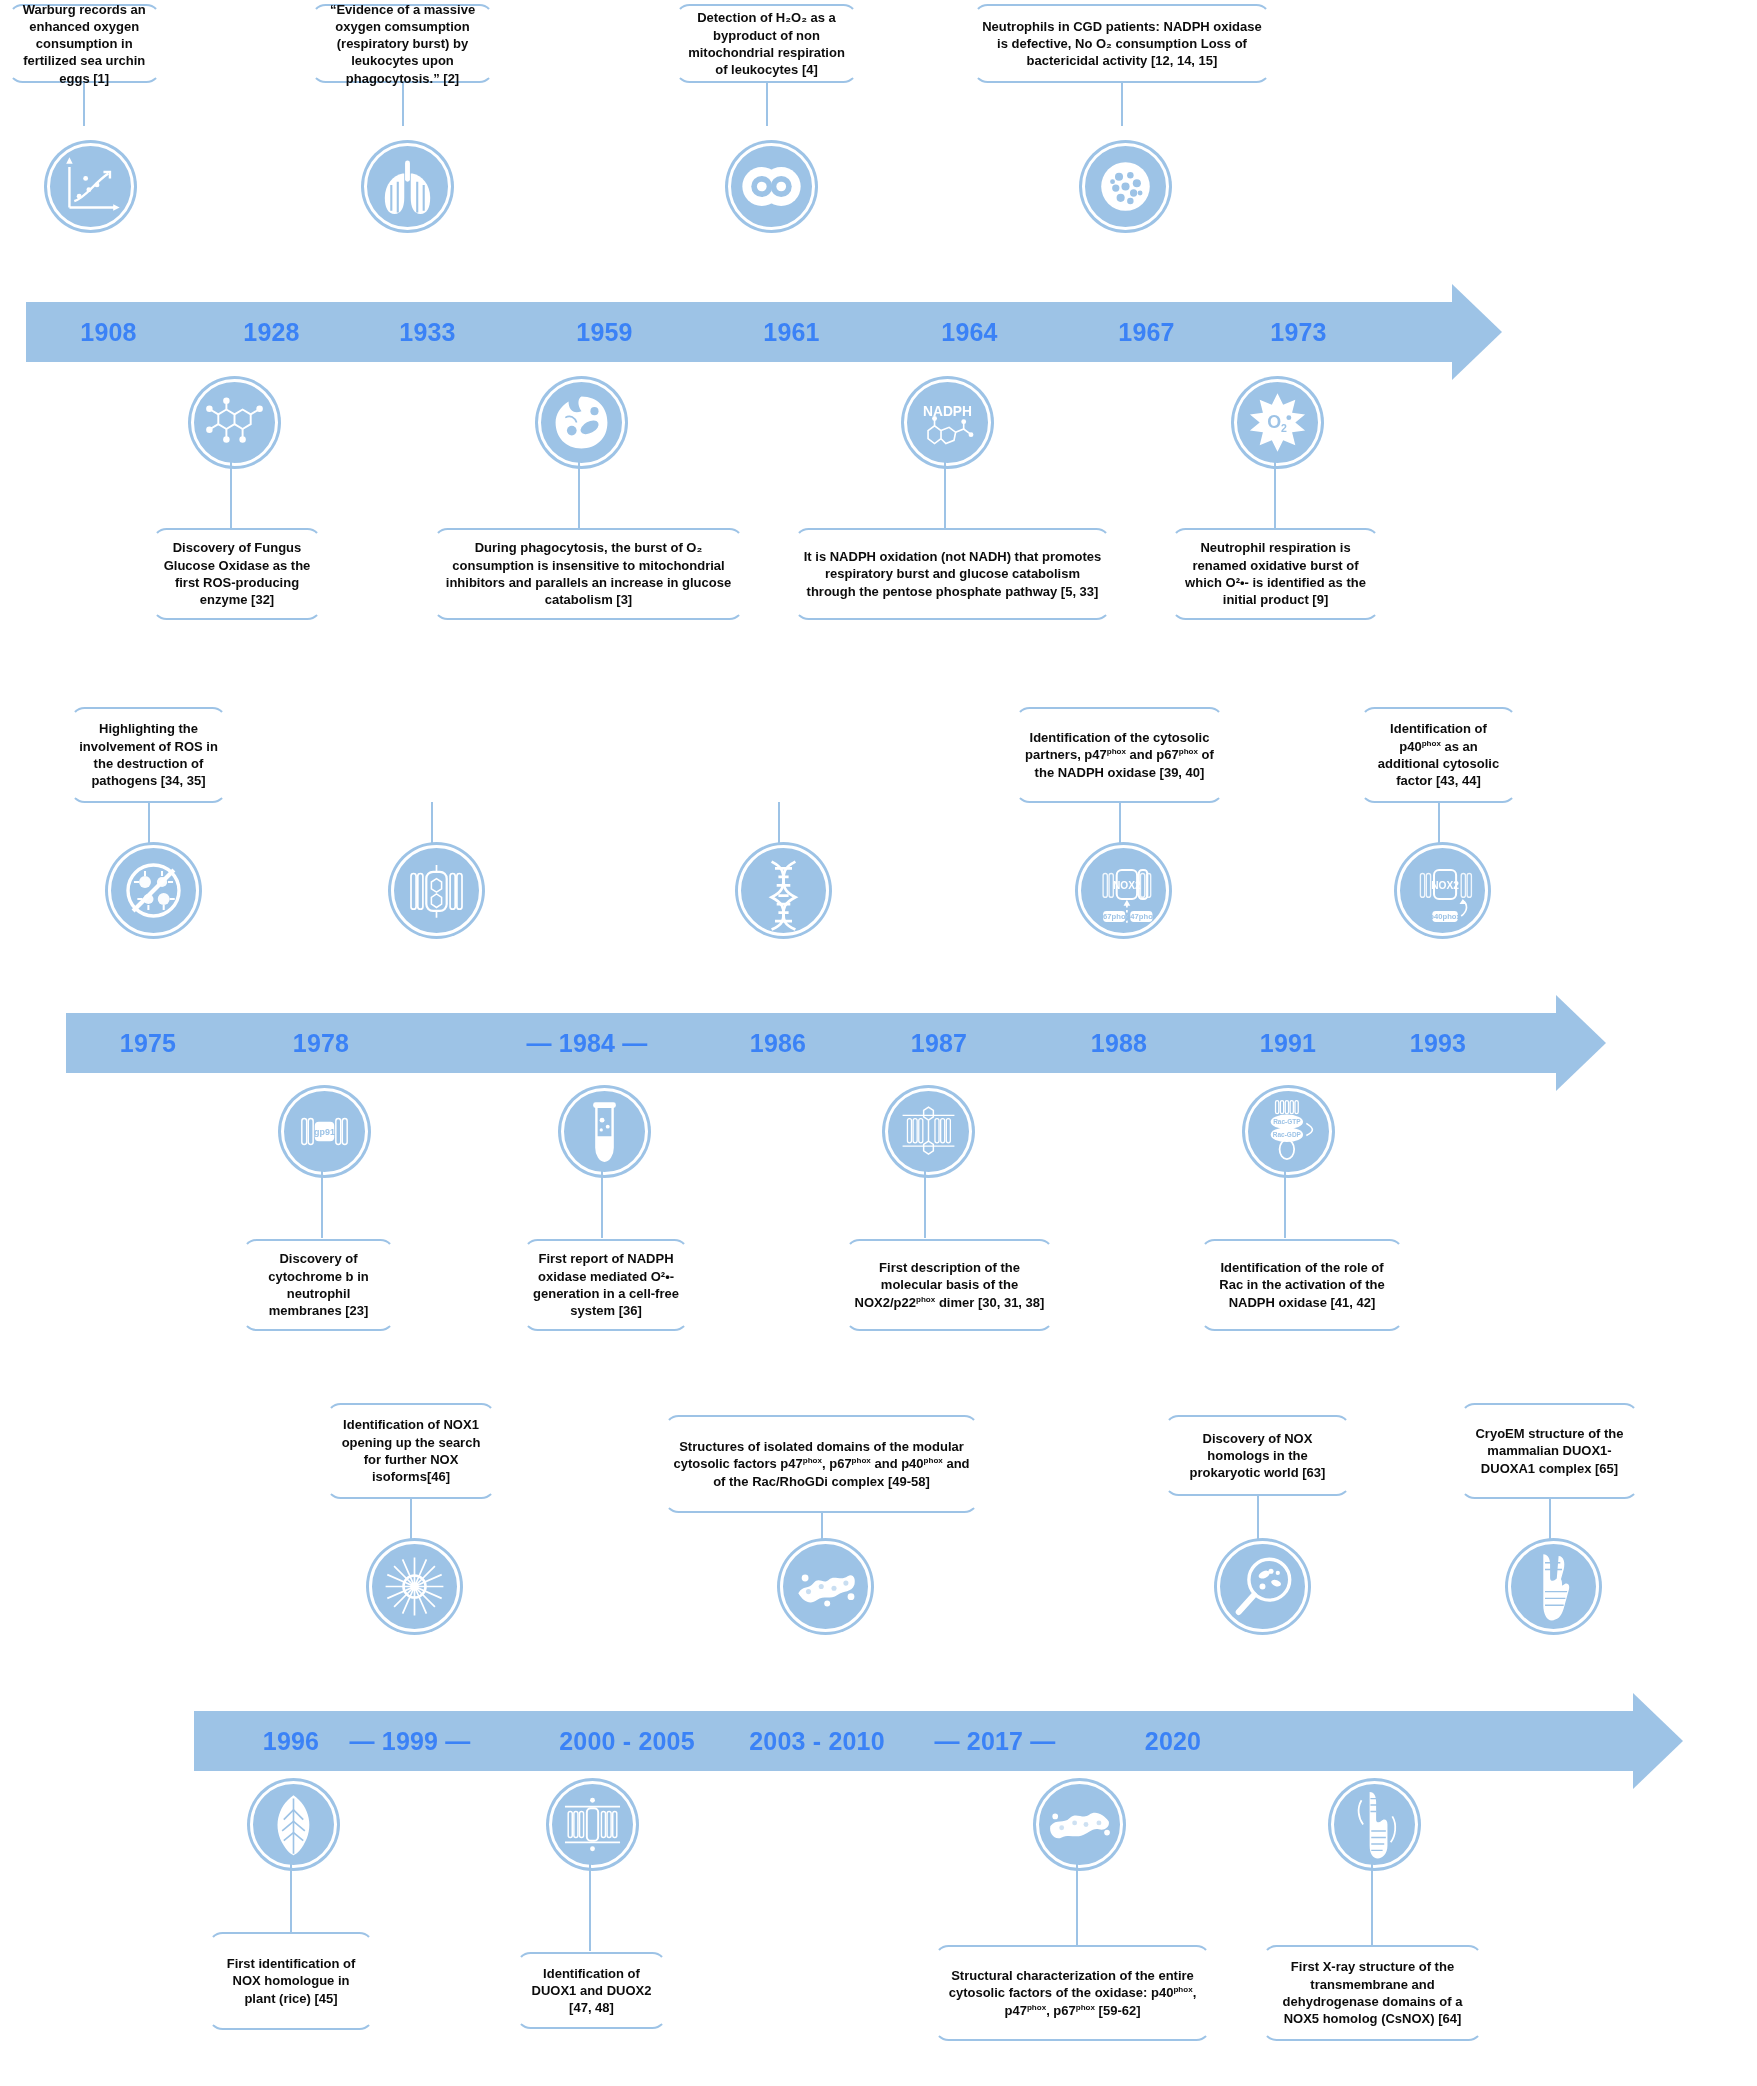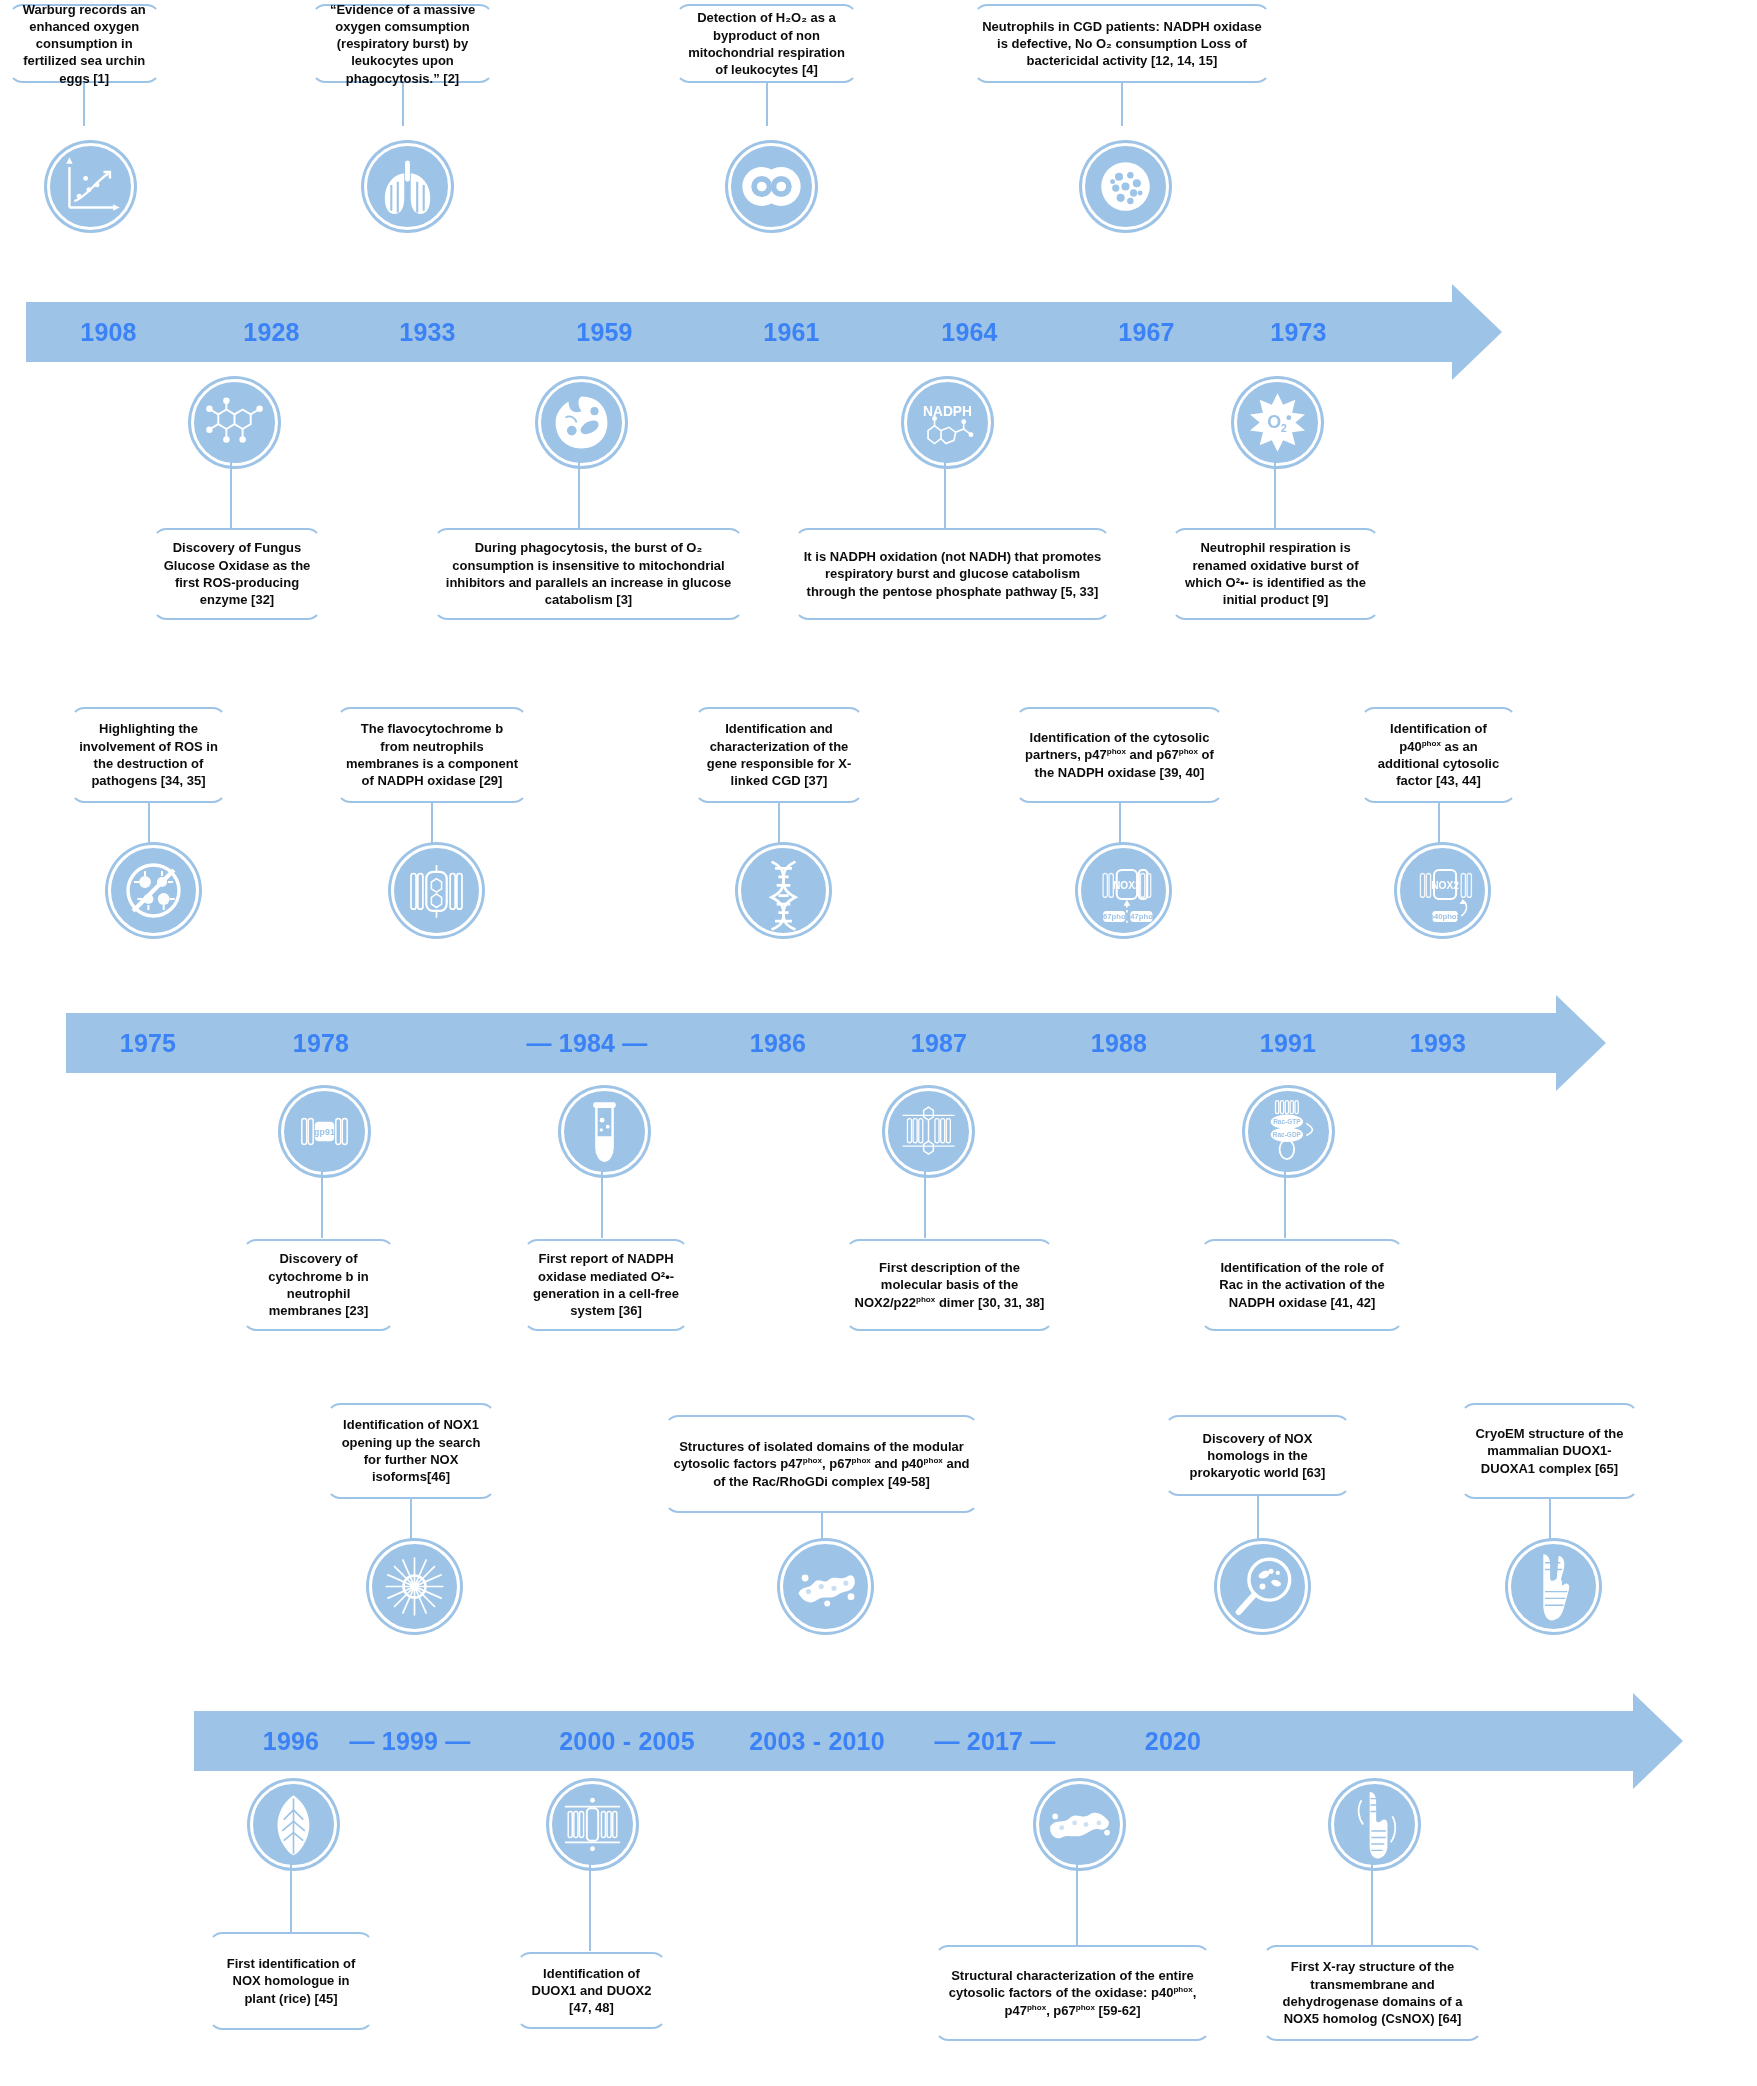--- a/index.html
+++ b/index.html
@@ -267,23 +267,20 @@
           <path d="M67 40 L73 40"></path>
         <path d="M44 67 L44 73"></path>
           <path d="M37 60 L31 60"></path>
           <path d="M62 67 L62 73"></path>
           <path d="M69 60 L75 60"></path>
       </g>
       <path d="M26 74 L74 26" stroke="#fff" stroke-width="5" fill="none"></path>
     </svg>
   </div>
 
-  <div class="card" style="left:336px;top:707px;width:192px;height:96px;font-size:13px;">
-    <span class="txt">The flavocytochrome b from neutrophils membranes is a component of NADPH oxidase [29]</span>
-  </div>
   <div class="stem" style="left:431px;top:802px;height:43px;"></div>
   <div class="ico" style="left:391px;top:845px;width:85px;height:85px;">
     <svg viewBox="0 0 100 100">
       <g stroke="#fff" stroke-width="2" fill="none">
         <rect x="20" y="30" width="6" height="42" rx="3"></rect>
           <rect x="28" y="30" width="6" height="42" rx="3"></rect>
         <rect x="66" y="30" width="6" height="42" rx="3"></rect>
           <rect x="74" y="30" width="6" height="42" rx="3"></rect>
       </g>
       <rect x="38" y="28" width="24" height="46" rx="8" fill="none" stroke="#fff" stroke-width="2.6"></rect>
@@ -291,23 +288,20 @@
         <path d="M44 40 L50 36 L56 40 L56 48 L50 52 L44 48 Z"></path>
         <path d="M44 58 L50 54 L56 58 L56 66 L50 70 L44 66 Z"></path>
       </g>
       <g stroke="#fff" stroke-width="2" fill="none">
           <path d="M50 20 L50 28"></path>
           <path d="M50 74 L50 82"></path>
         </g>
     </svg>
   </div>
 
-  <div class="card" style="left:694px;top:707px;width:170px;height:96px;font-size:13px;">
-    <span class="txt">Identification and characterization of the gene responsible for X-linked CGD [37]</span>
-  </div>
   <div class="stem" style="left:778px;top:802px;height:43px;"></div>
   <div class="ico" style="left:738px;top:845px;width:85px;height:85px;">
     <svg viewBox="0 0 100 100">
         <g stroke="#fff" stroke-width="3.2" fill="none">
       <path d="M36 16 C64 30 36 44 64 58 C36 72 64 84 36 96"></path>
       <path d="M64 16 C36 30 64 44 36 58 C64 72 36 84 64 96"></path>
       <path d="M40 24 L60 24"></path>
           <path d="M44 34 L56 34"></path>
           <path d="M42 44 L58 44"></path>
       <path d="M44 56 L56 56"></path>

